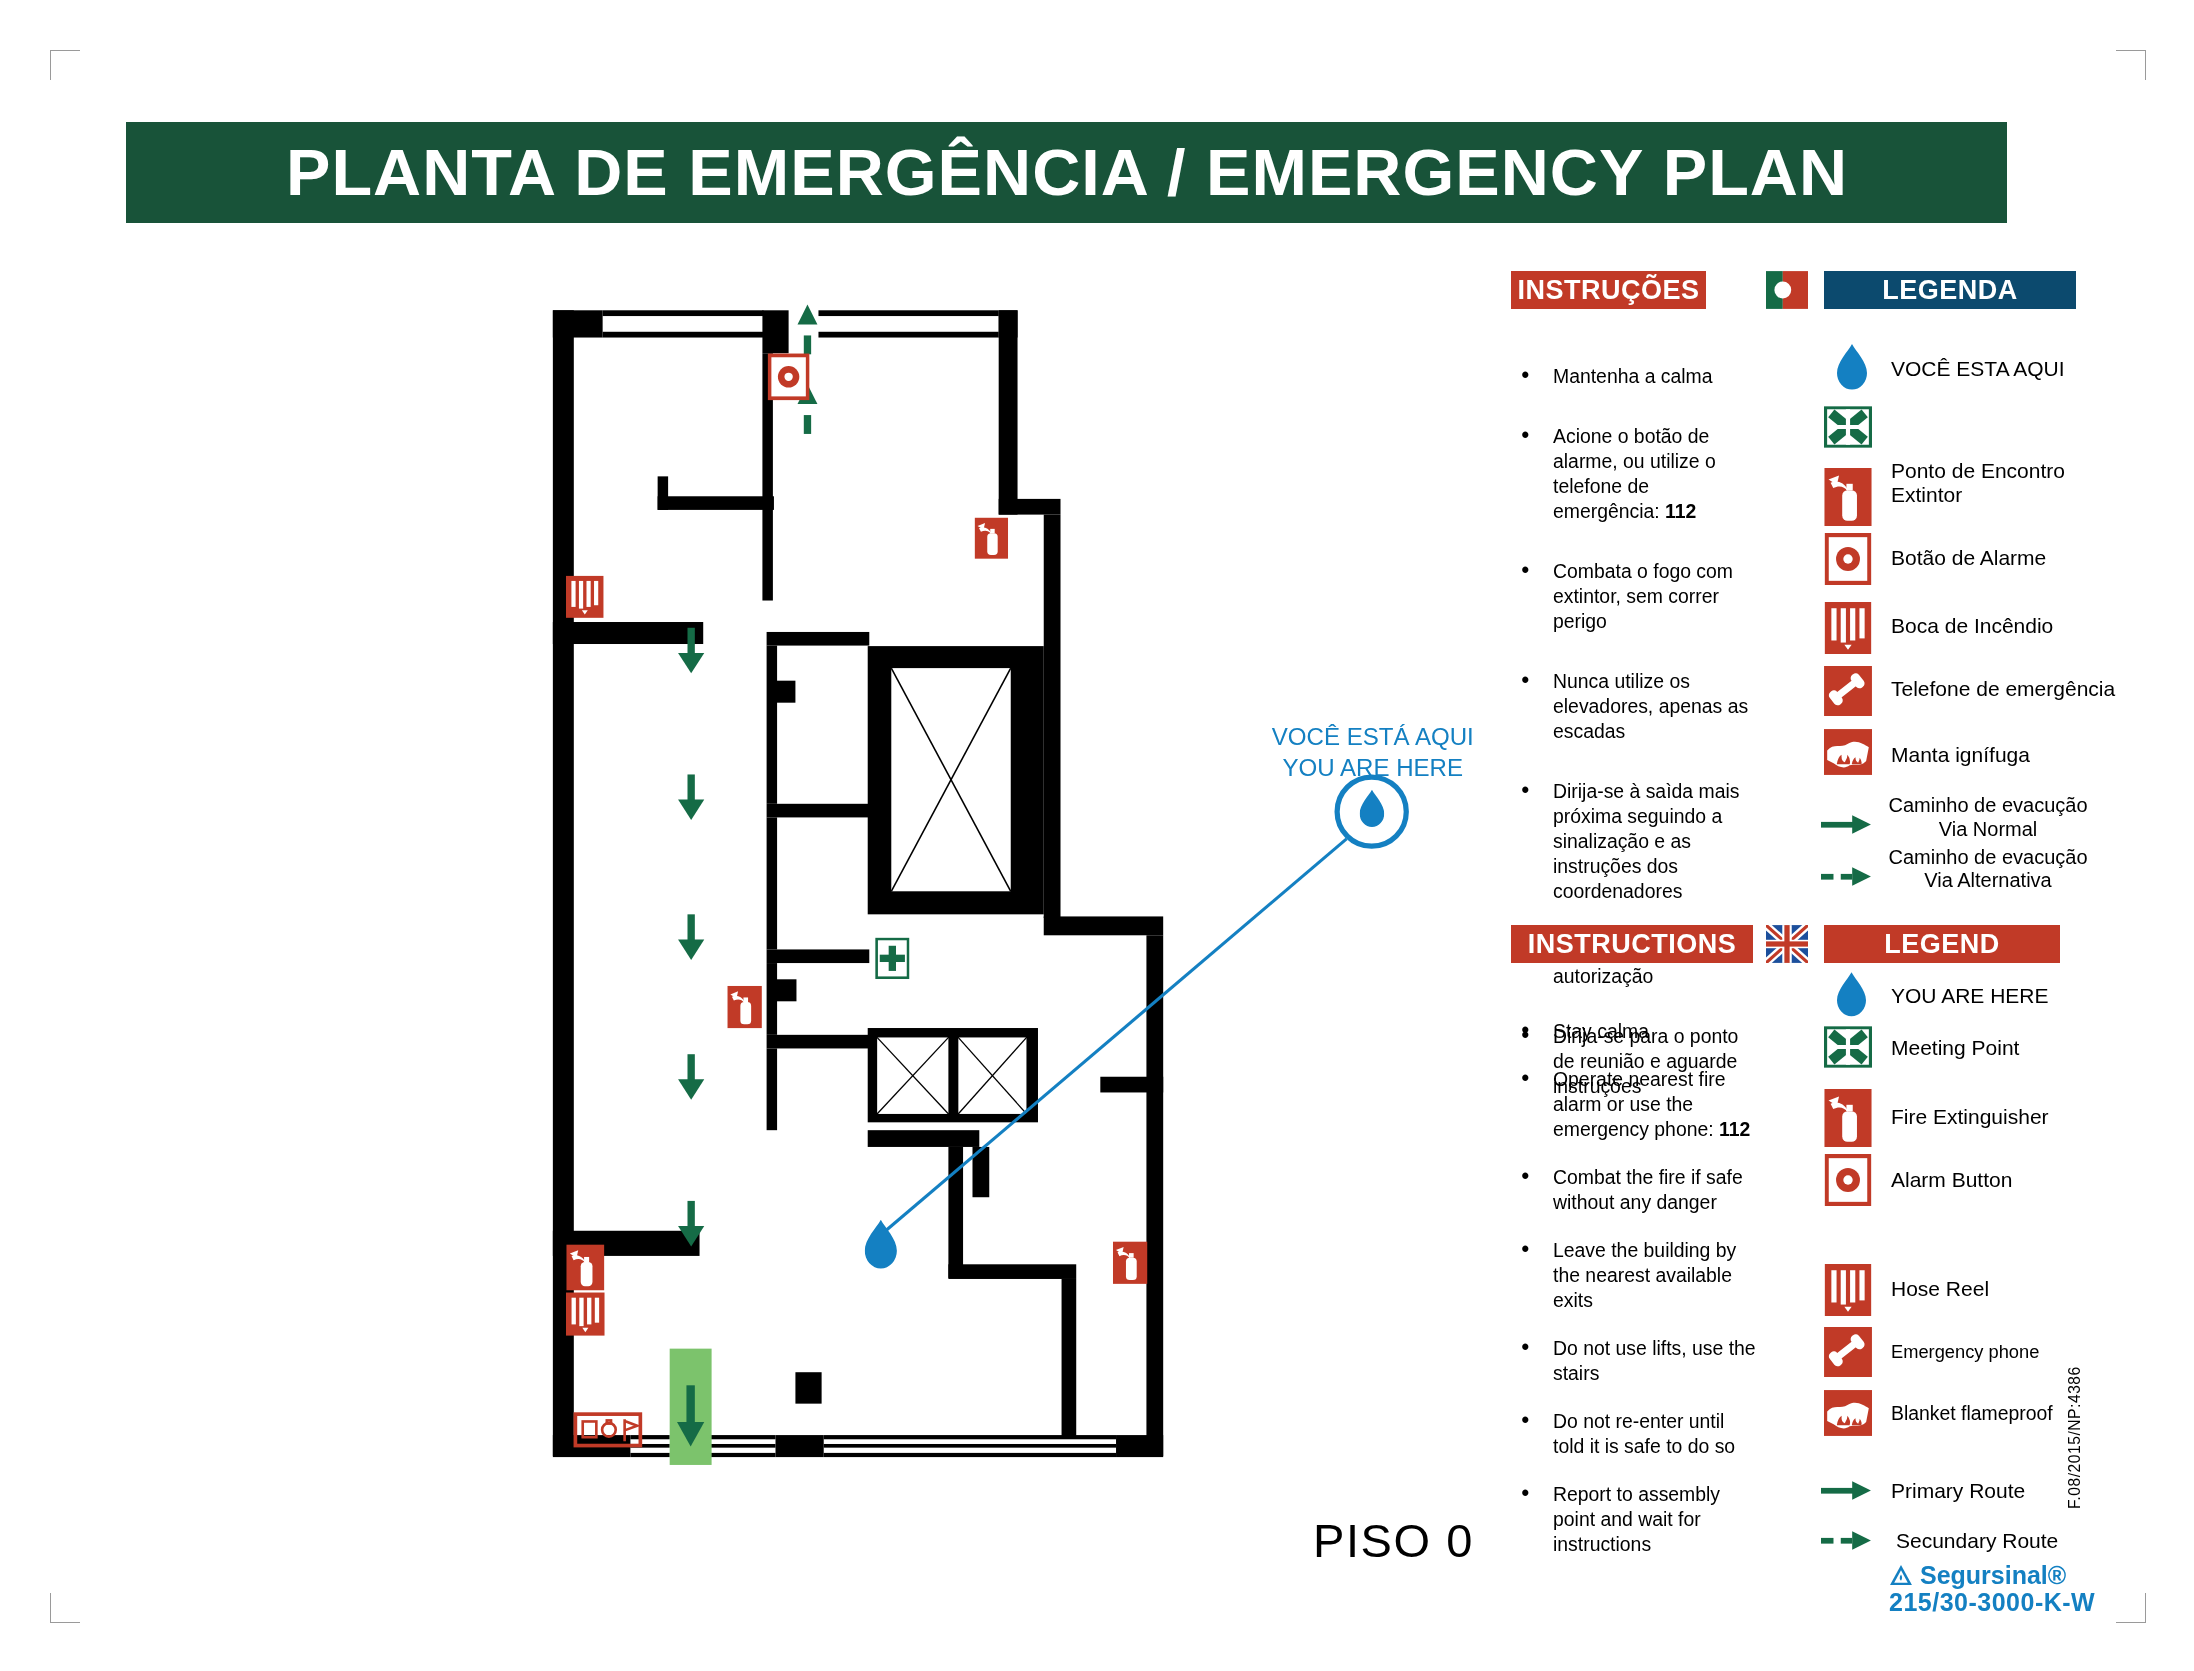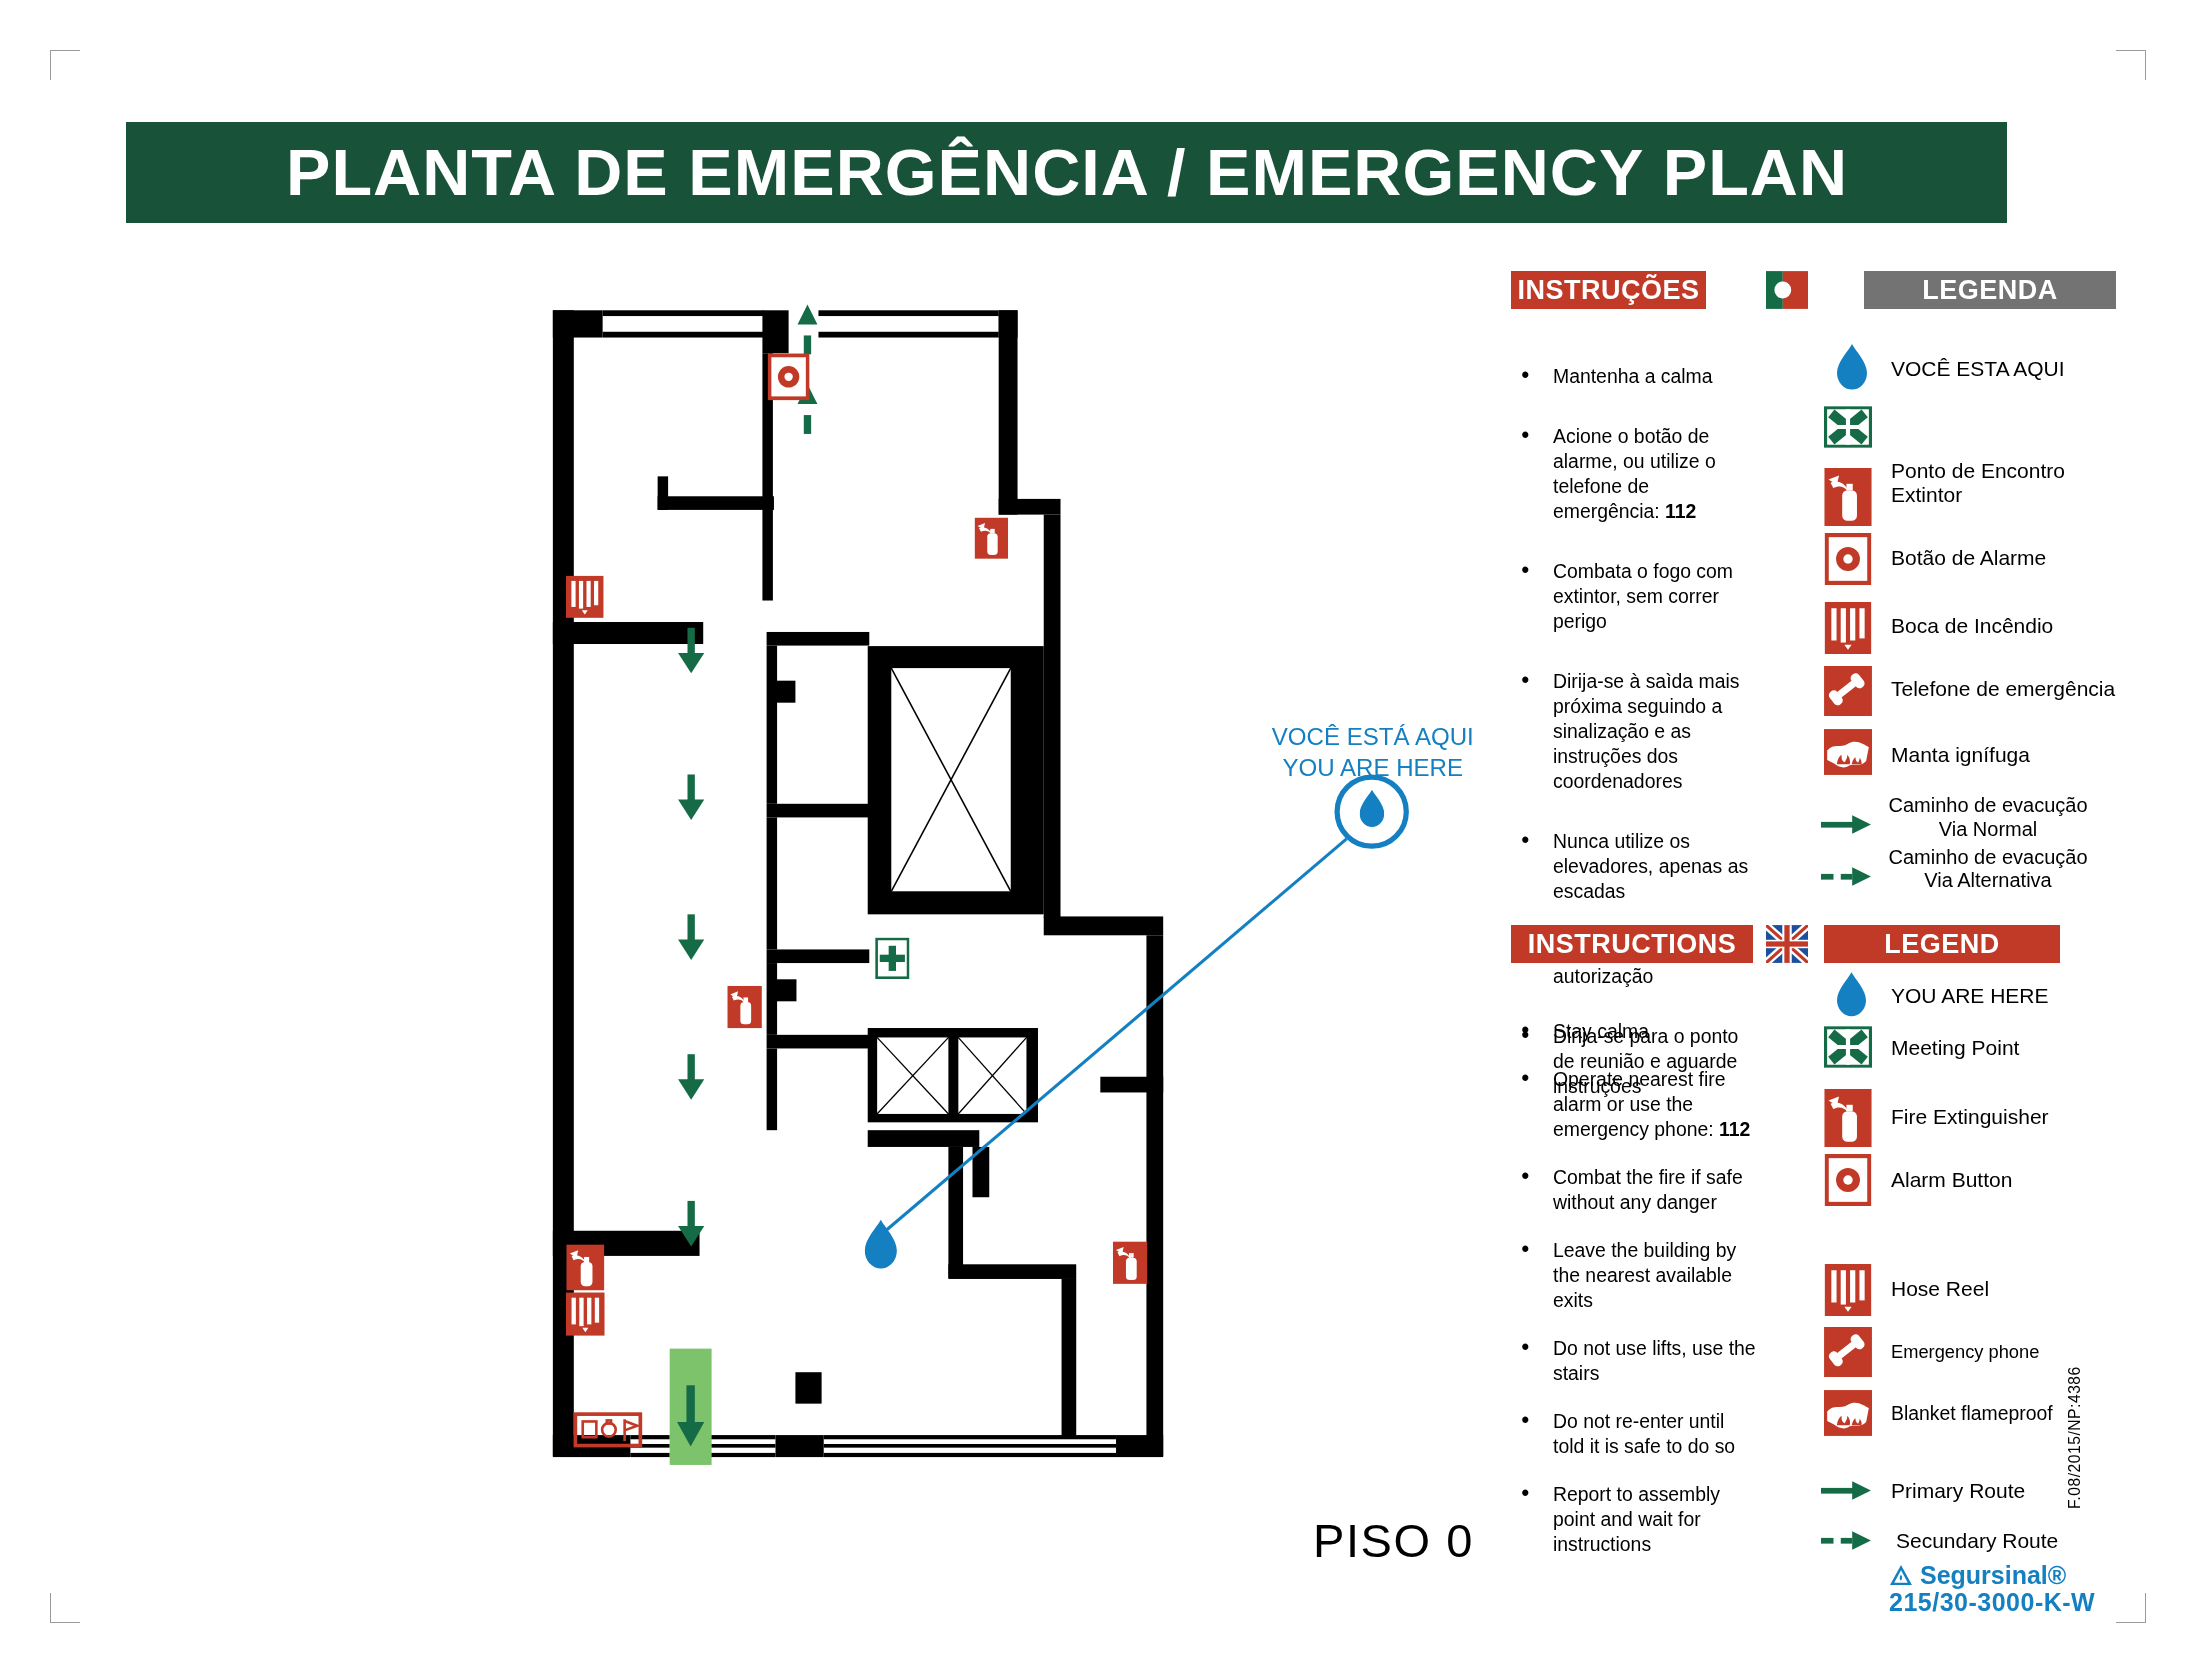--- a/index.html
+++ b/index.html
@@ -20,21 +20,21 @@
     display:flex;align-items:center;justify-content:center;
   }
   .titlebar span{
     color:#fff;font-weight:bold;font-size:64px;letter-spacing:1px;white-space:nowrap;
     transform:scaleX(1.04);
   }
   
   .hbar{height:38px;display:flex;align-items:center;justify-content:center;
         color:#fff;font-weight:bold;font-size:27px;letter-spacing:0.5px;}
   .hbar.red{background:#c13a27;}
-  .hbar.blue{background:#737373;margin-left:40px;}
+  .hbar.blue{background:#0c4a6e;}
   
   ul.instr{list-style:none;margin:0;padding:0;width:246px;font-size:19.4px;line-height:25px;}
   ul.instr li{position:relative;padding-left:38px;margin-bottom:0;}
   ul.instr li::before{content:"\2022";position:absolute;left:6.3px;top:-1px;font-size:23px;}
   ul.instr.pt li{margin-bottom:35px;}
   ul.instr.en li{margin-bottom:23px;}
   ul.instr b{font-weight:bold;}
   
   .leg-label{position:absolute;font-size:21px;white-space:nowrap;}
   .leg-label.small{font-size:18.3px;}
@@ -269,22 +269,22 @@
     <circle cx="32" cy="36" r="16" fill="#fff"></circle>
   </svg>
   <div class="abs hbar blue" style="left:1824px;top:271px;width:252px;">
     <span>LEGENDA</span>
   </div>
 
   <ul class="abs instr pt" style="left:1515px;top:364px;">
     <li><span>Mantenha a calma</span><b></b></li>
     <li><span>Acione o botão de alarme, ou utilize o telefone de emergência: </span><b>112</b></li>
     <li><span>Combata o fogo com extintor, sem correr perigo</span><b></b></li>
+    <li><span>Nunca utilize os elevadores, apenas as escadas</span><b></b></li>
     <li><span>Dirija-se à saìda mais próxima seguindo a sinalização e as instruções dos coordenadores</span><b></b></li>
-    <li><span>Nunca utilize os elevadores, apenas as escadas</span><b></b></li>
     <li><span>Nunca volte atrás sem autorização</span><b></b></li>
     <li><span>Dirija-se para o ponto de reunião e aguarde instruções</span><b></b></li>
   </ul>
 
   <svg class="abs" style="left:1837px;top:343px;" width="30" height="48" viewBox="0 0 60 92">
     <path d="M30,0 C38,15 60,36 60,58 A30,33 0 1,1 0,58 C0,36 22,15 30,0 Z" fill="#1480c2"></path>
     </svg>
   <div class="abs leg-label" style="left:1891px;top:357px;">VOCÊ ESTA AQUI</div>
 
   <svg class="abs" style="left:1824px;top:406px;" width="48" height="42" viewBox="0 0 92 80">

